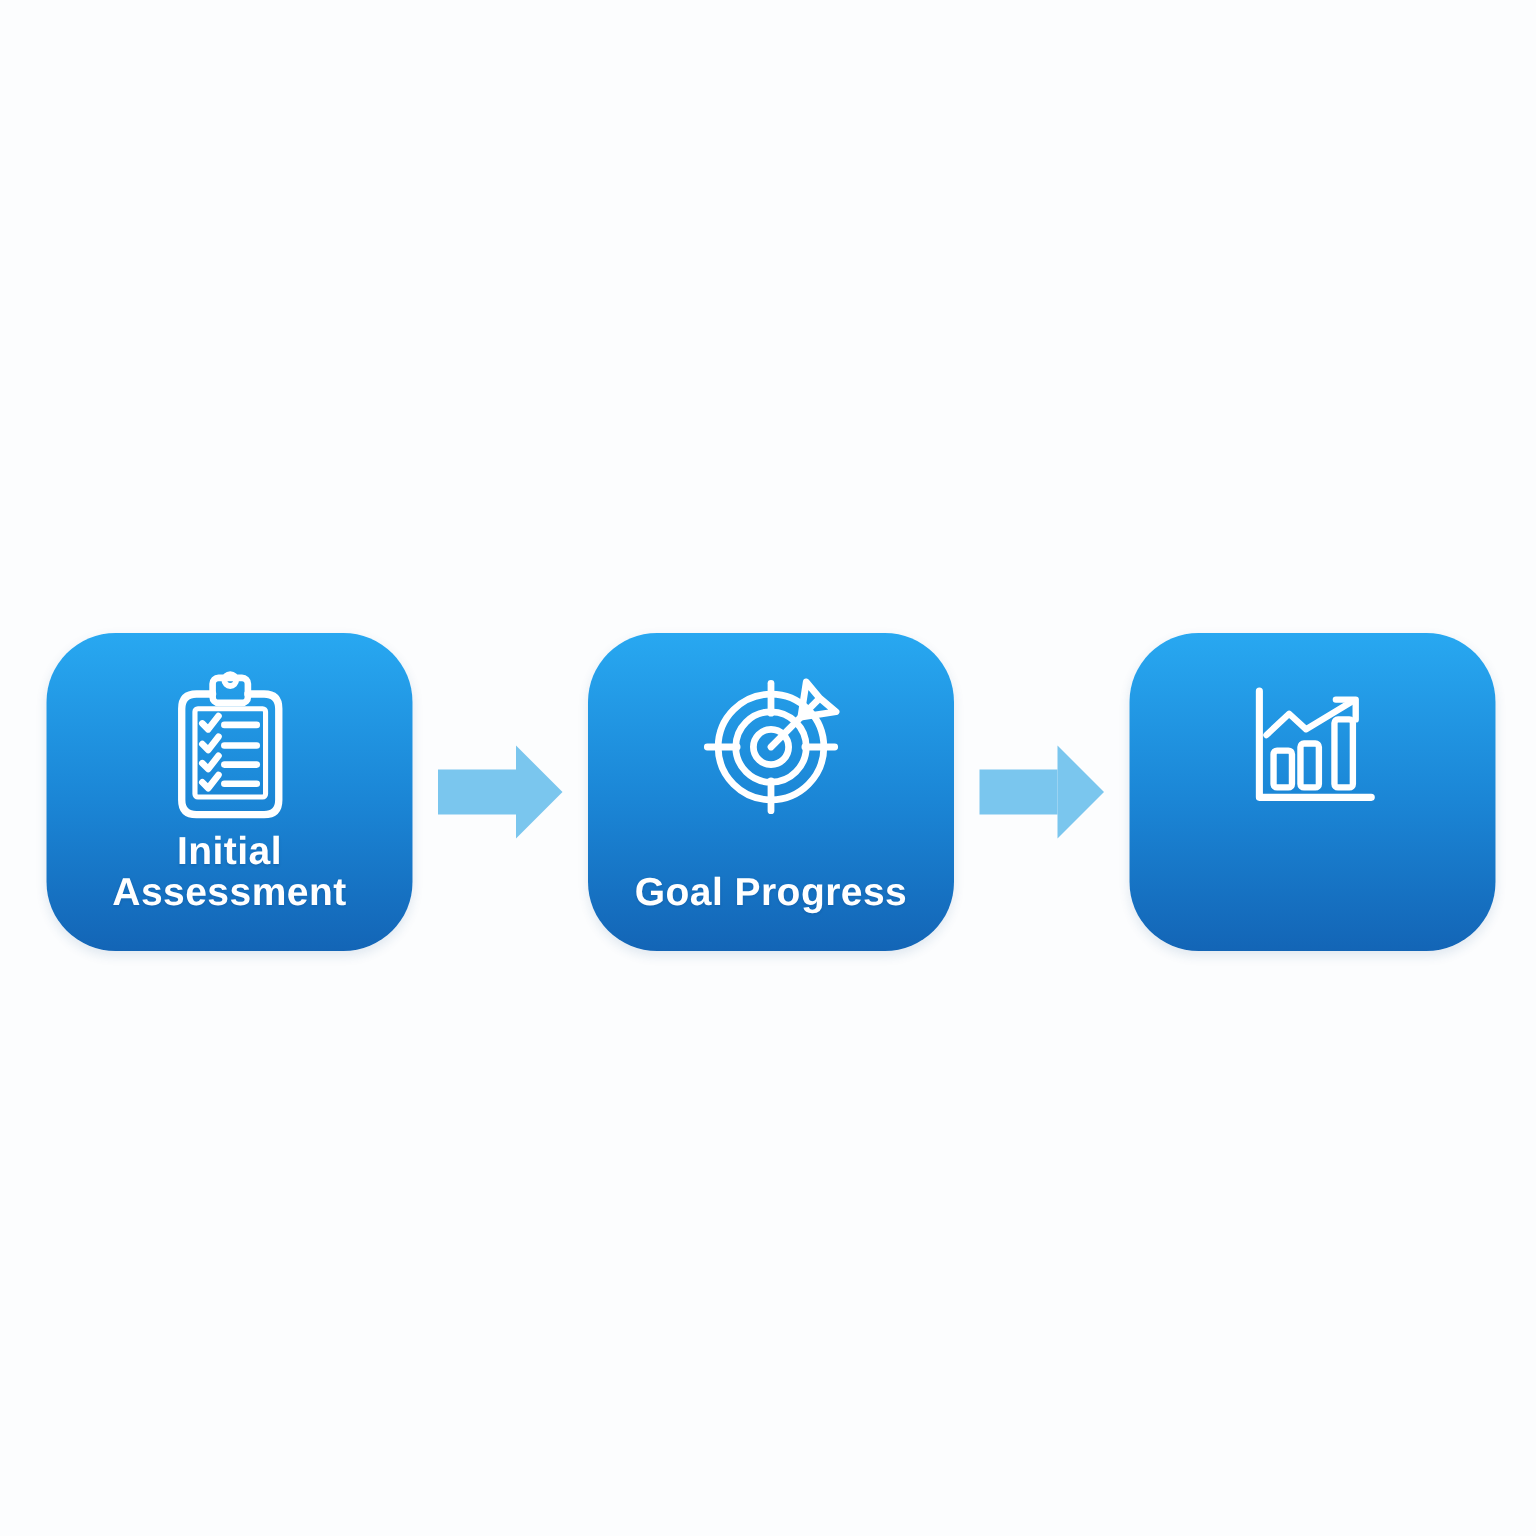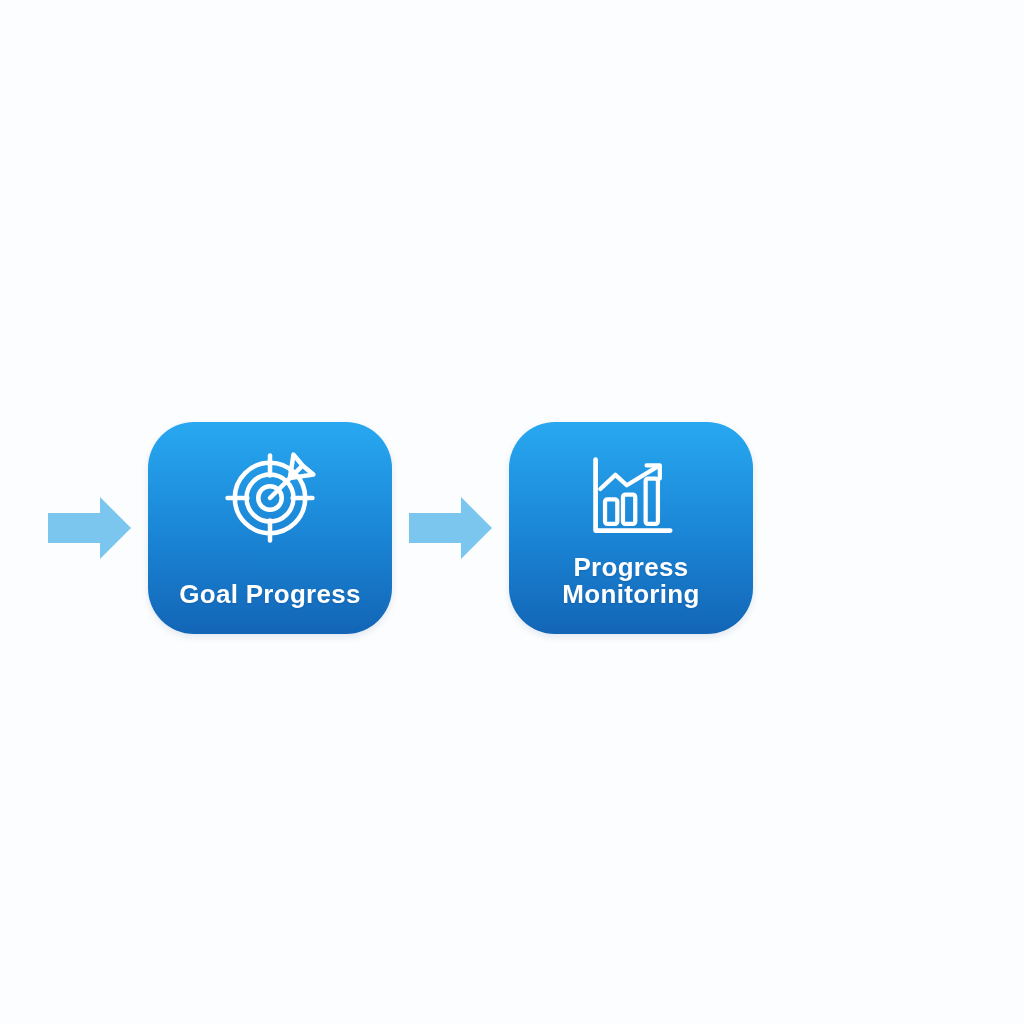--- a/index.html
+++ b/index.html
@@ -80,20 +80,43 @@
     border-left:31px solid var(--arrow);
     border-top:31px solid transparent;
     border-bottom:31px solid transparent;
   }
 </style>
 </head>
 <body>
 
 <div class="flow-row">
 
+  <div class="step-card">
+    <div class="icon-wrap">
+      <svg class="icon-svg" width="75" height="100" viewBox="0 0 76 102">
+
+        <path d="M26,16 H15 Q5,16 5,26 V88 Q5,98 15,98 H61 Q71,98 71,88 V26 Q71,16 61,16 H50" stroke-width="5"></path>
+
+        <rect x="26" y="5" width="24" height="17" rx="4" stroke-width="4.5"></rect>
+        <circle cx="38" cy="6.5" r="4" stroke-width="4"></circle>
+
+        <rect x="14" y="26" width="48" height="60" rx="2" stroke-width="3.5"></rect>
+
+        <path d="M19,36 L23,40 L30,31" stroke-width="4.5"></path>
+          <path d="M34,37 H56" stroke-width="4.5"></path>
+        <path d="M19,50 L23,54 L30,45" stroke-width="4.5"></path>
+          <path d="M34,51 H56" stroke-width="4.5"></path>
+        <path d="M19,63 L23,67 L30,58" stroke-width="4.5"></path>
+          <path d="M34,64 H56" stroke-width="4.5"></path>
+        <path d="M19,76 L23,80 L30,71" stroke-width="4.5"></path>
+          <path d="M34,77 H56" stroke-width="4.5"></path>
+      </svg>
+    </div>
+    <div class="step-label">Initial Assessment</div>
+  </div>
 
   <div class="flow-arrow">
     <div class="arrow-shaft"></div>
     <div class="arrow-head"></div>
   </div>
 
   <div class="step-card">
     <div class="icon-wrap">
       <svg class="icon-svg" width="112" height="112" viewBox="-62 -62 124 124">
 
@@ -126,16 +149,15 @@
         <path d="M10,5 V80 H89" stroke-width="5"></path>
 
         <rect x="20" y="47" width="13" height="26" rx="2.5" stroke-width="4.5"></rect>
         <rect x="39" y="42" width="13" height="31" rx="2.5" stroke-width="4.5"></rect>
         <rect x="63" y="25" width="13" height="48" rx="2.5" stroke-width="4.5"></rect>
 
         <path d="M15,36 L31,21 L43,32 L76,12" stroke-width="4.5"></path>
         <path d="M64,11 H78 V25" stroke-width="4.5"></path>
       </svg>
     </div>
-    <div class="step-label">Progress Monitoring</div>
   </div>
 
 </div>
 
 </body></html>

